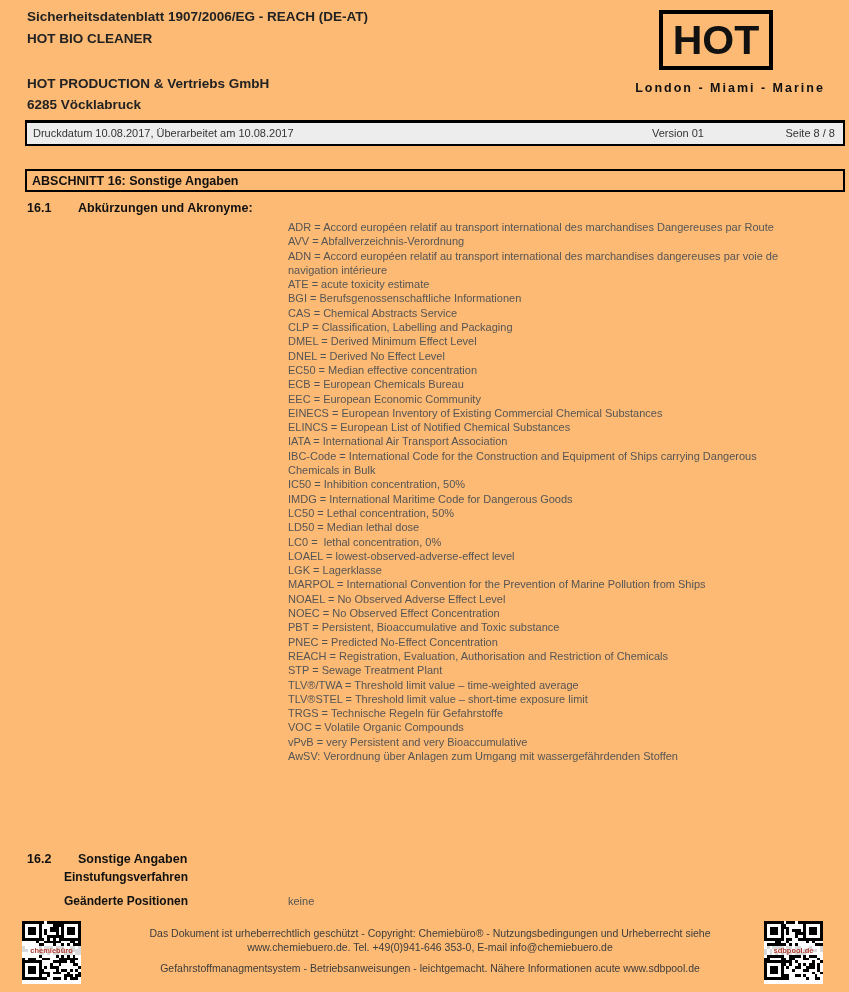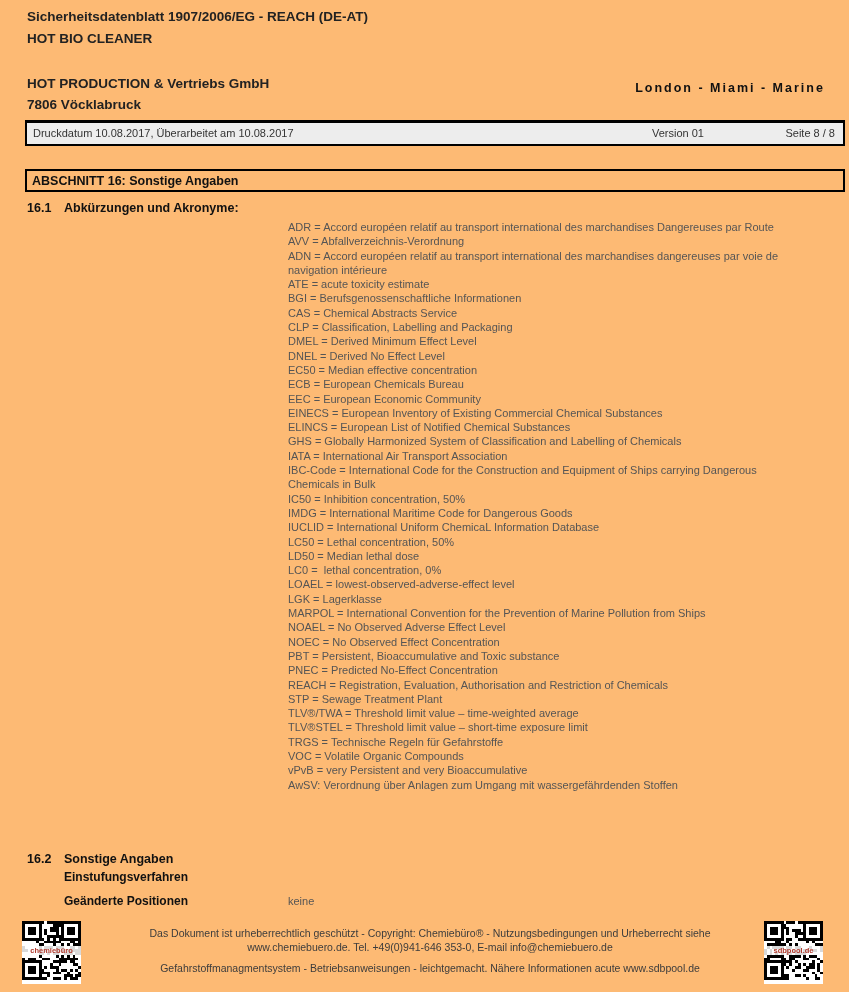--- a/index.html
+++ b/index.html
@@ -44,21 +44,21 @@
   
   .section-box {
     position:absolute; left:25px; top:169px; width:820px; height:23px;
     border:2px solid #000;
     display:flex; align-items:center;
   }
   .section-box .section-title { font-size:12.5px; font-weight:bold; color:#111; padding-left:5px; }
   
   .sub-16-1 { position:absolute; left:27px; top:198px; }
   .sub-num   { display:inline-block; width:37px; font-size:12.5px; font-weight:bold; color:#111; }
-  .sub-title { font-size:12.5px; font-weight:bold; color:#111; }
+  .sub-title { font-size:12.5px; font-weight:bold; color:#111;margin-left:14px; }
   .abbr-list {
     position:absolute; left:288px; top:220px; width:508px;
     list-style:none;
   }
   .abbr-list li {
     font-size:11px; line-height:14.3px; color:#555;
     white-space:pre-wrap;
   }
   
   .sub-16-2        { position:absolute; left:27px; top:849px; }
@@ -88,22 +88,25 @@
   }
 </style>
 </head>
 <body>
 
 <div class="page">
 
   <div class="doc-title">Sicherheitsdatenblatt 1907/2006/EG - REACH (DE-AT)</div>
   <div class="product-name">HOT BIO CLEANER</div>
   <div class="company-name">HOT PRODUCTION &amp; Vertriebs GmbH</div>
-  <div class="company-city">7806 Vöcklabruck</div>
-
+  <div class="company-city">6285 Vöcklabruck</div>
+
+  <div class="logo-box">
+    <span class="logo-text">HOT</span>
+  </div>
   <div class="logo-subtitle">London - Miami - Marine</div>
 
   <div class="info-bar">
     <span class="print-info">Druckdatum 10.08.2017, Überarbeitet am 10.08.2017</span>
     <span class="version">Version 01</span>
     <span class="page-num">Seite 8 / 8</span>
   </div>
 
   <div class="section-box">
     <span class="section-title">ABSCHNITT 16: Sonstige Angaben</span>
@@ -121,26 +124,24 @@
       <li>BGI = Berufsgenossenschaftliche Informationen</li>
       <li>CAS = Chemical Abstracts Service</li>
       <li>CLP = Classification, Labelling and Packaging</li>
       <li>DMEL = Derived Minimum Effect Level</li>
       <li>DNEL = Derived No Effect Level</li>
       <li>EC50 = Median effective concentration</li>
       <li>ECB = European Chemicals Bureau</li>
       <li>EEC = European Economic Community</li>
       <li>EINECS = European Inventory of Existing Commercial Chemical Substances</li>
       <li>ELINCS = European List of Notified Chemical Substances</li>
-      <li>GHS = Globally Harmonized System of Classification and Labelling of Chemicals</li>
       <li>IATA = International Air Transport Association</li>
       <li>IBC-Code = International Code for the Construction and Equipment of Ships carrying Dangerous Chemicals in Bulk</li>
       <li>IC50 = Inhibition concentration, 50%</li>
       <li>IMDG = International Maritime Code for Dangerous Goods</li>
-      <li>IUCLID = International Uniform ChemicaL Information Database</li>
       <li>LC50 = Lethal concentration, 50%</li>
       <li>LD50 = Median lethal dose</li>
       <li>LC0 =  lethal concentration, 0%</li>
       <li>LOAEL = lowest-observed-adverse-effect level</li>
       <li>LGK = Lagerklasse</li>
       <li>MARPOL = International Convention for the Prevention of Marine Pollution from Ships</li>
       <li>NOAEL = No Observed Adverse Effect Level</li>
       <li>NOEC = No Observed Effect Concentration</li>
       <li>PBT = Persistent, Bioaccumulative and Toxic substance</li>
       <li>PNEC = Predicted No-Effect Concentration</li>

